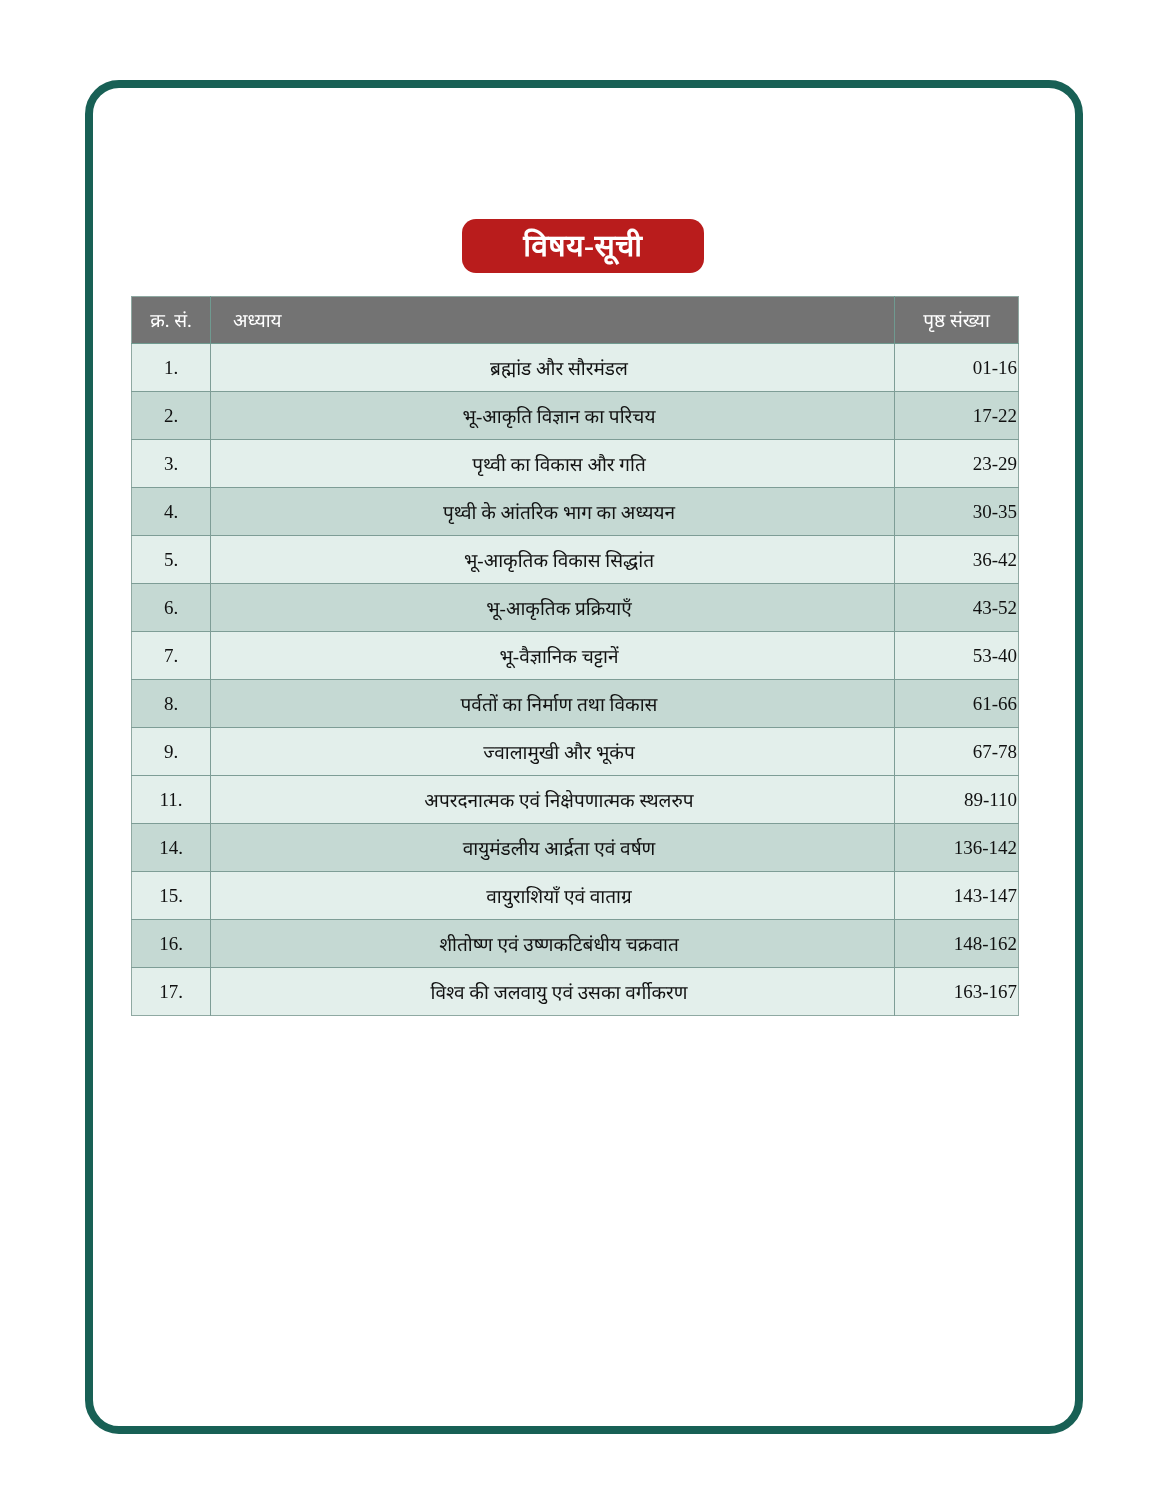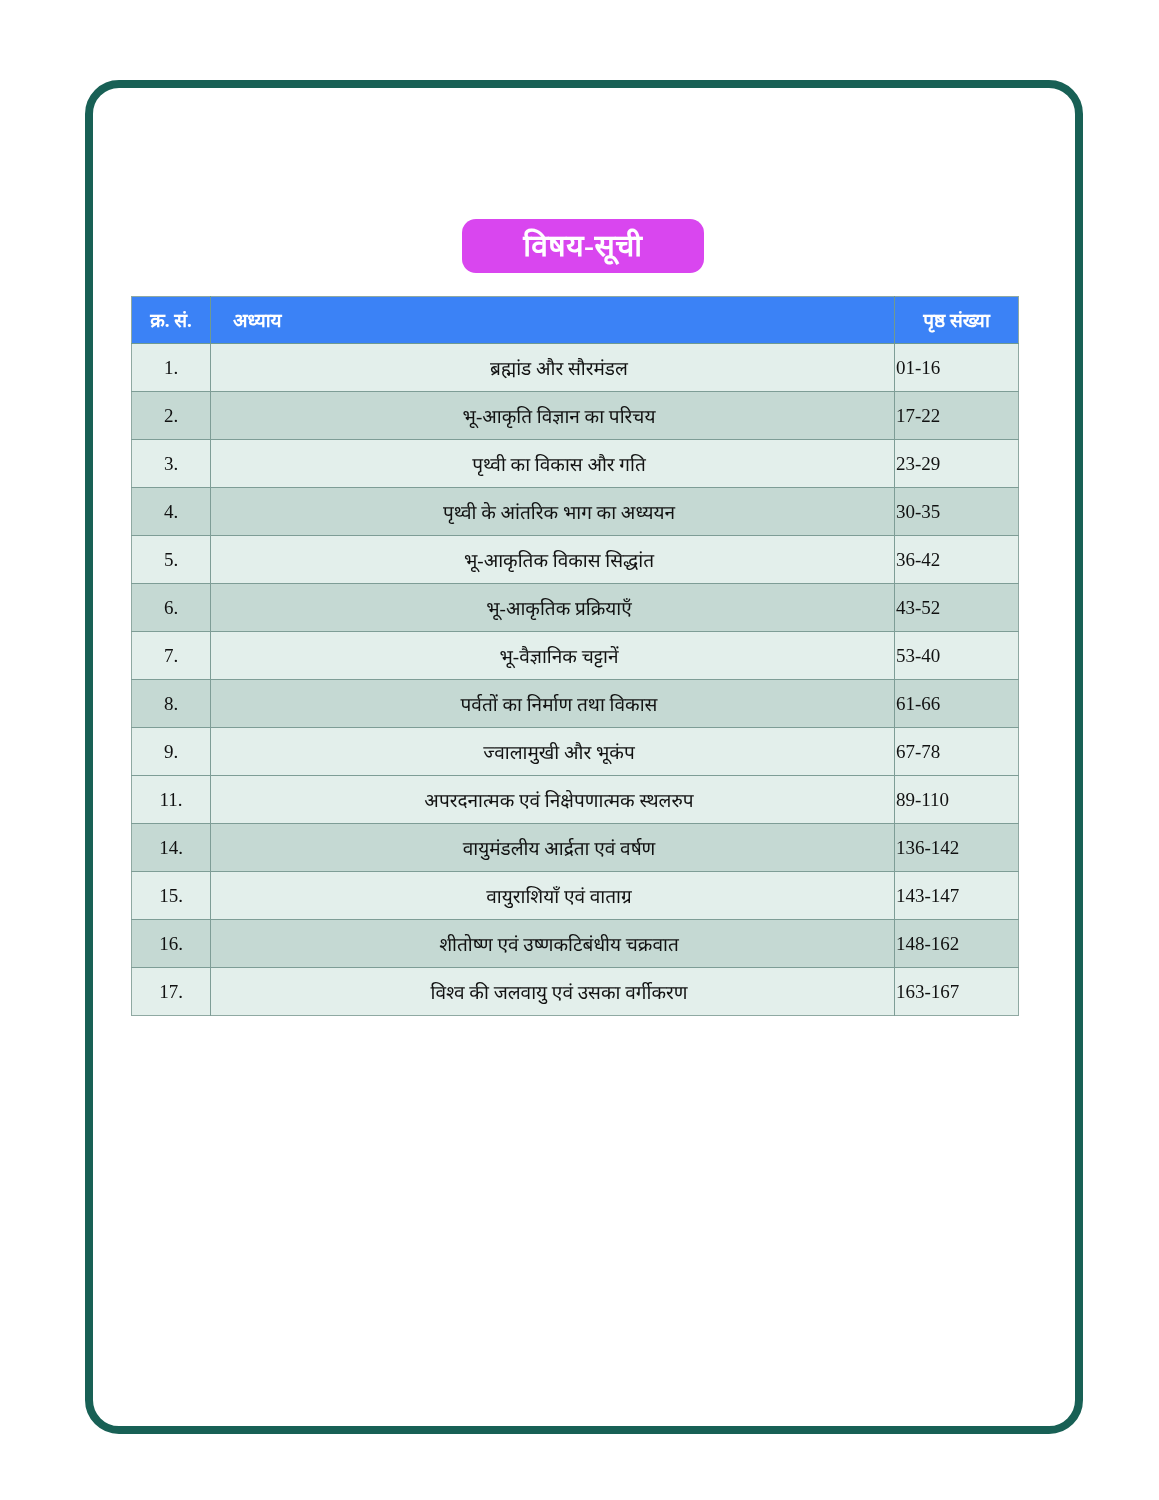--- a/index.html
+++ b/index.html
@@ -28,21 +28,21 @@
     background: #ffffff;
   }
 
   
   #title-badge {
     position: absolute;
     left: 462px;
     top: 219px;
     width: 242px;
     height: 54px;
-    background: #d946ef;
+    background: #b91c1c;
     border-radius: 14px;
     display: flex;
     align-items: center;
     justify-content: center;
   }
   #title-badge .title-text {
     color: #ffffff;
     font-size: 30px;
     font-weight: 700;
     letter-spacing: 0.5px;
@@ -58,24 +58,24 @@
     width: 887px;
     border-collapse: collapse;
     table-layout: fixed;
     border: 1px solid #8fa9a2;
   }
   #toc-table col.c-sno   { width: 79px; }
   #toc-table col.c-chap  { width: 684px; }
   #toc-table col.c-pages { width: 124px; }
 
   #toc-table thead th {
-    background: #3b82f6;
+    background: #737373;
     color: #ffffff;
     font-size: 19px;
-    font-weight: 700;
+    font-weight: 400;
     height: 46px;
     padding: 0 0 0 0;
     border-right: 1px solid #6f9a90;
     border-bottom: 1px solid #6f9a90;
     font-family: "Liberation Serif", "DejaVu Serif", serif;
   }
   #toc-table thead th:last-child { border-right: none; }
   #toc-table thead th.h-sno   { text-align: center; }
   #toc-table thead th.h-chap  { text-align: left; padding-left: 22px; }
   #toc-table thead th.h-pages { text-align: center; }
@@ -84,21 +84,21 @@
     height: 45px;
     font-size: 19px;
     color: #111111;
     border-right: 1px solid #7e9d96;
     border-bottom: 1px solid #7e9d96;
     font-family: "Liberation Serif", "DejaVu Serif", serif;
   }
   #toc-table tbody td:last-child { border-right: none; }
   #toc-table tbody tr td.d-sno   { text-align: center; }
   #toc-table tbody tr td.d-chap  { text-align: center; padding-left: 14px; }
-  #toc-table tbody tr td.d-pages { text-align: left; margin-left: 24px; }
+  #toc-table tbody tr td.d-pages { text-align: right; margin-left: 24px; }
 
   #toc-table tbody tr.row-odd  td { background: #e3efeb; }
   #toc-table tbody tr.row-even td { background: #c5d9d3; }
   #toc-table tbody tr:last-child td { border-bottom: none; }
 </style>
 </head>
 <body>
 
 <div id="page-frame"></div>
 

